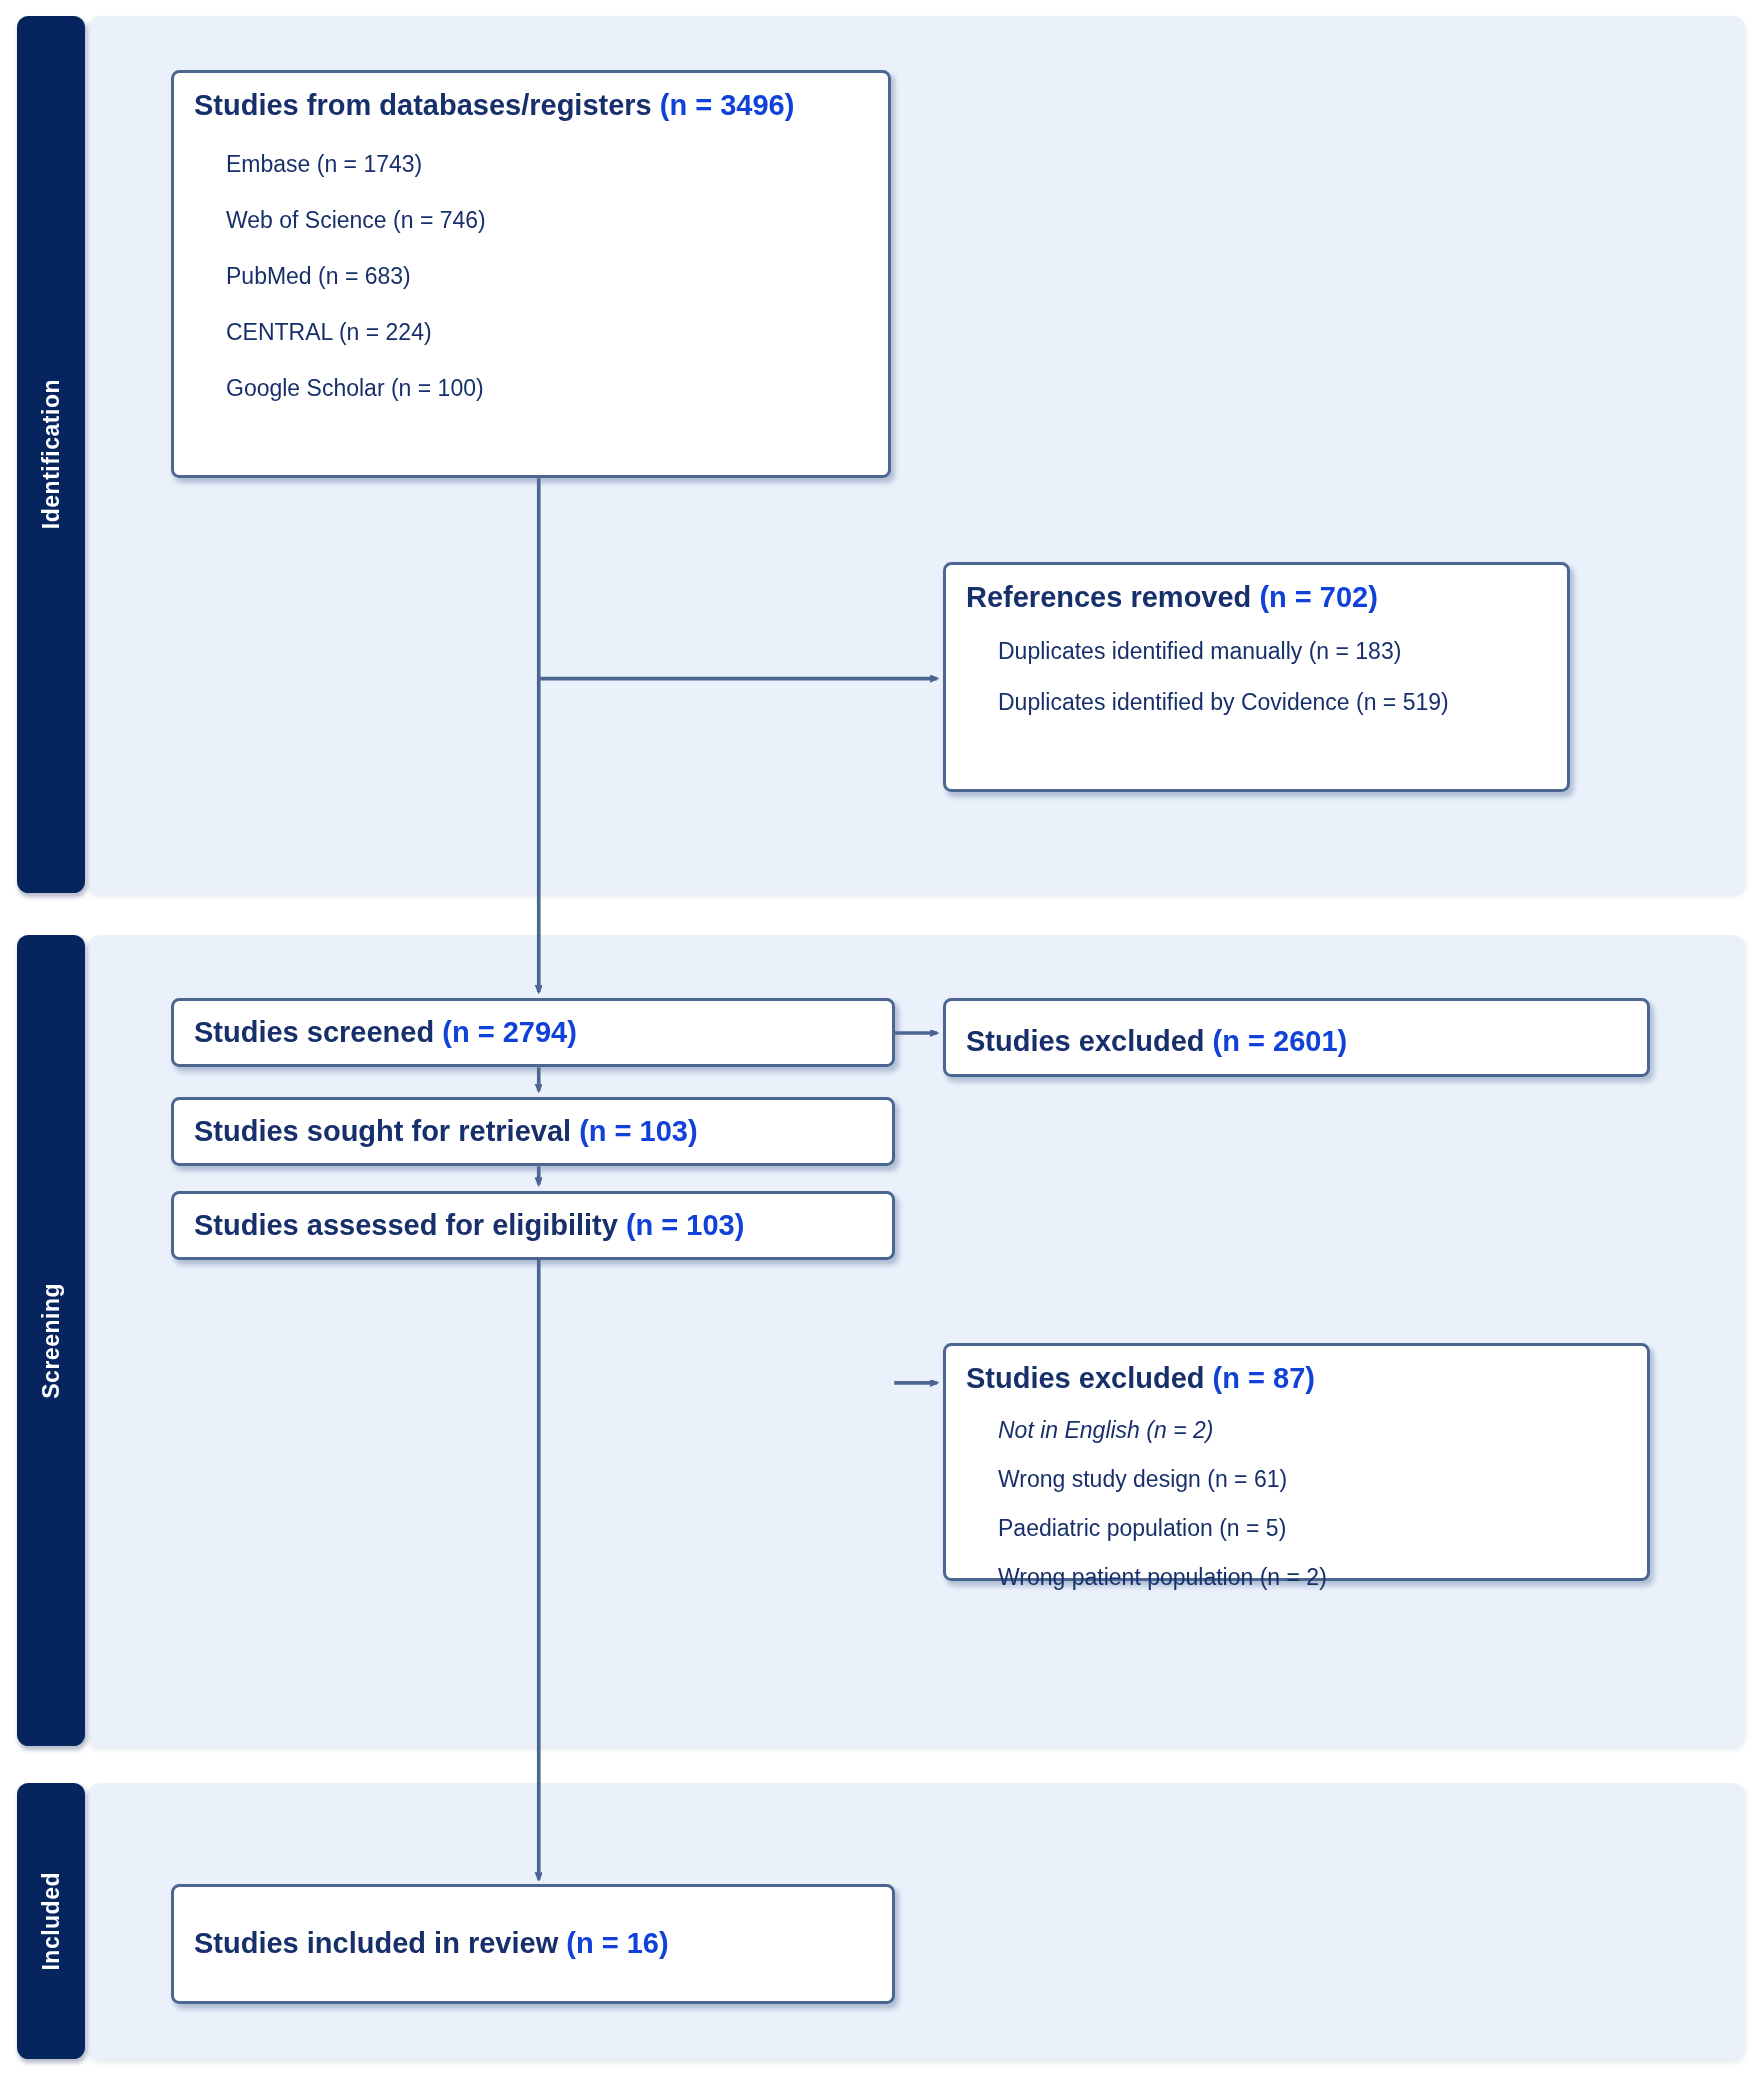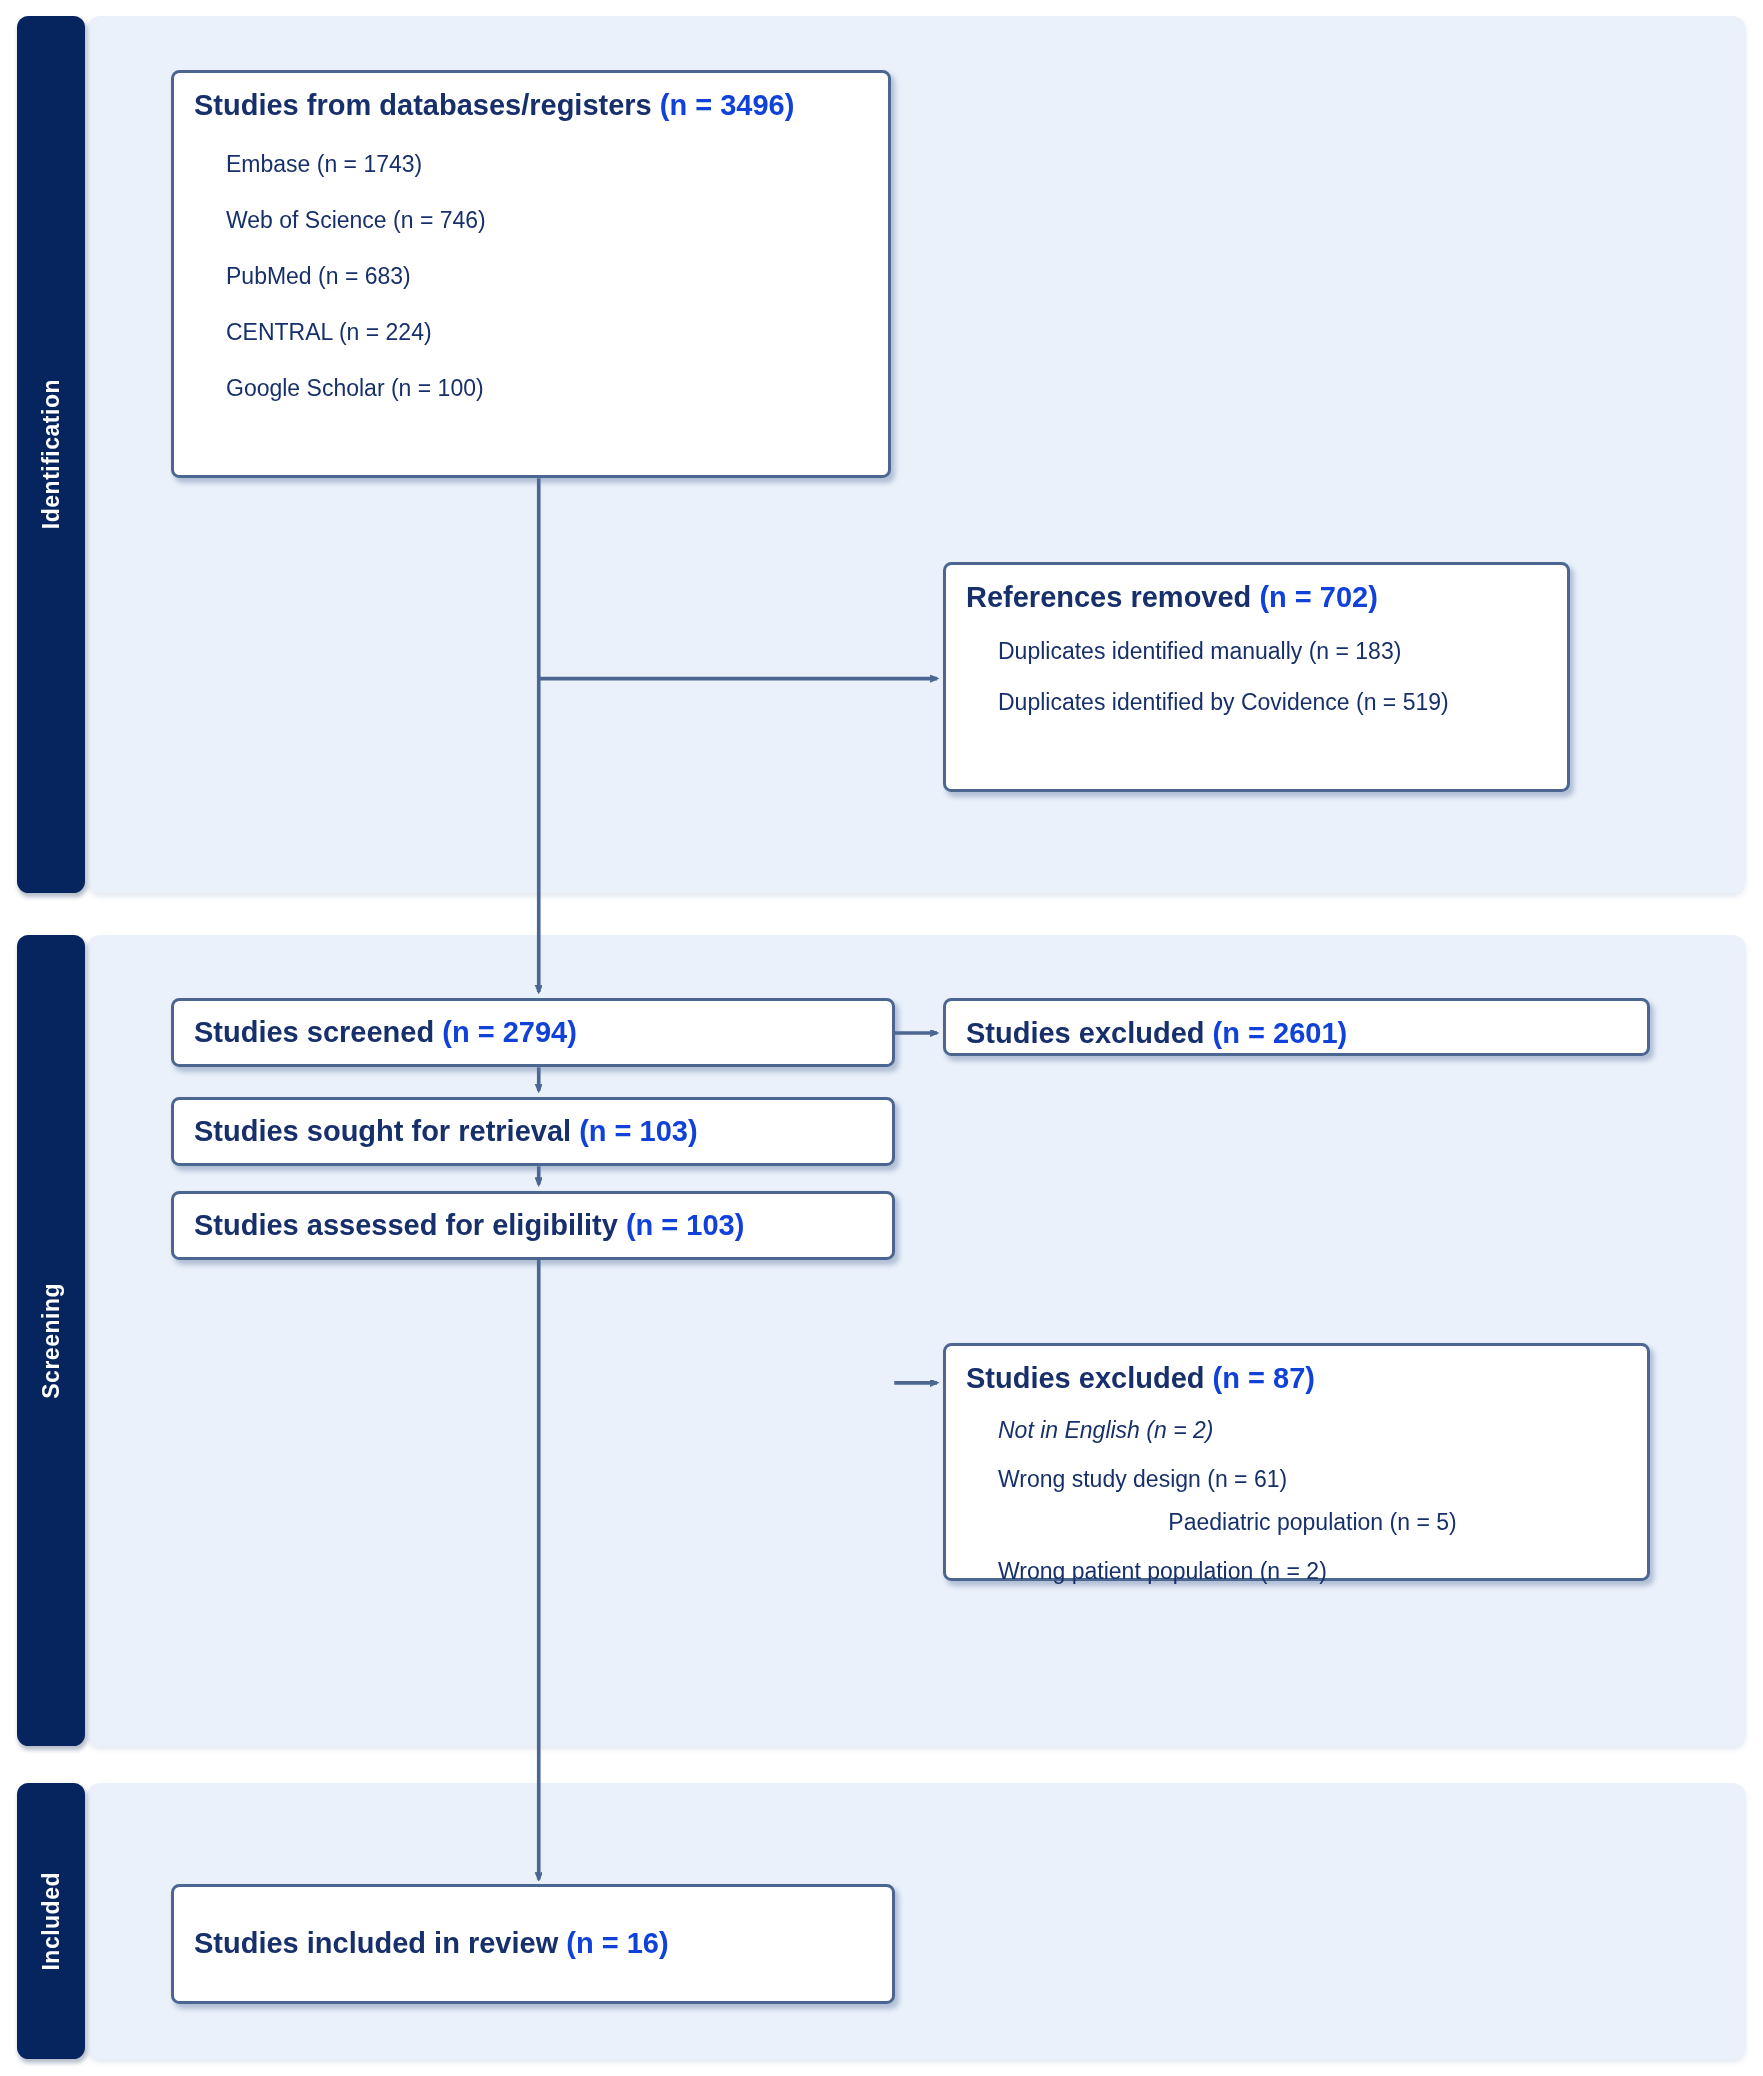--- a/index.html
+++ b/index.html
@@ -148,21 +148,21 @@
     <li style="margin-top:24px;">Duplicates identified by Covidence (n = 519)</li>
   </ul>
 </div>
 
 <div class="box" style="left:171px; top:998px; width:724px; height:69px; display:flex; align-items:center;">
   <div class="box-title">
     <span>Studies screened </span><span class="n">(n = 2794)</span>
   </div>
 </div>
 
-<div class="box" style="left:943px; top:998px; width:707px; height:58px; display:flex; align-items:flex-start;">
+<div class="box" style="left:943px; top:998px; width:707px; height:79px; display:flex; align-items:flex-end;">
   <div class="box-title">
     <span>Studies excluded </span><span class="n">(n = 2601)</span>
   </div>
 </div>
 
 <div class="box" style="left:171px; top:1097px; width:724px; height:69px; display:flex; align-items:center;">
   <div class="box-title">
     <span>Studies sought for retrieval </span><span class="n">(n = 103)</span>
   </div>
 </div>
@@ -173,21 +173,21 @@
   </div>
 </div>
 
 <div class="box" style="left:943px; top:1343px; width:707px; height:238px;">
   <div class="box-title">
     <span>Studies excluded </span><span class="n">(n = 87)</span>
   </div>
   <ul class="sub-list">
     <li style="margin-top:22px;font-style:italic;">Not in English (n = 2)</li>
     <li style="margin-top:22px;">Wrong study design (n = 61)</li>
-    <li style="margin-top:16px;text-align:center;">Paediatric population (n = 5)</li>
+    <li style="margin-top:22px;">Paediatric population (n = 5)</li>
     <li style="margin-top:22px;">Wrong patient population (n = 2)</li>
   </ul>
 </div>
 
 <div class="box" style="left:171px; top:1884px; width:724px; height:120px; display:flex; align-items:center;">
   <div class="box-title">
     <span>Studies included in review </span><span class="n">(n = 16)</span>
   </div>
 </div>
 

